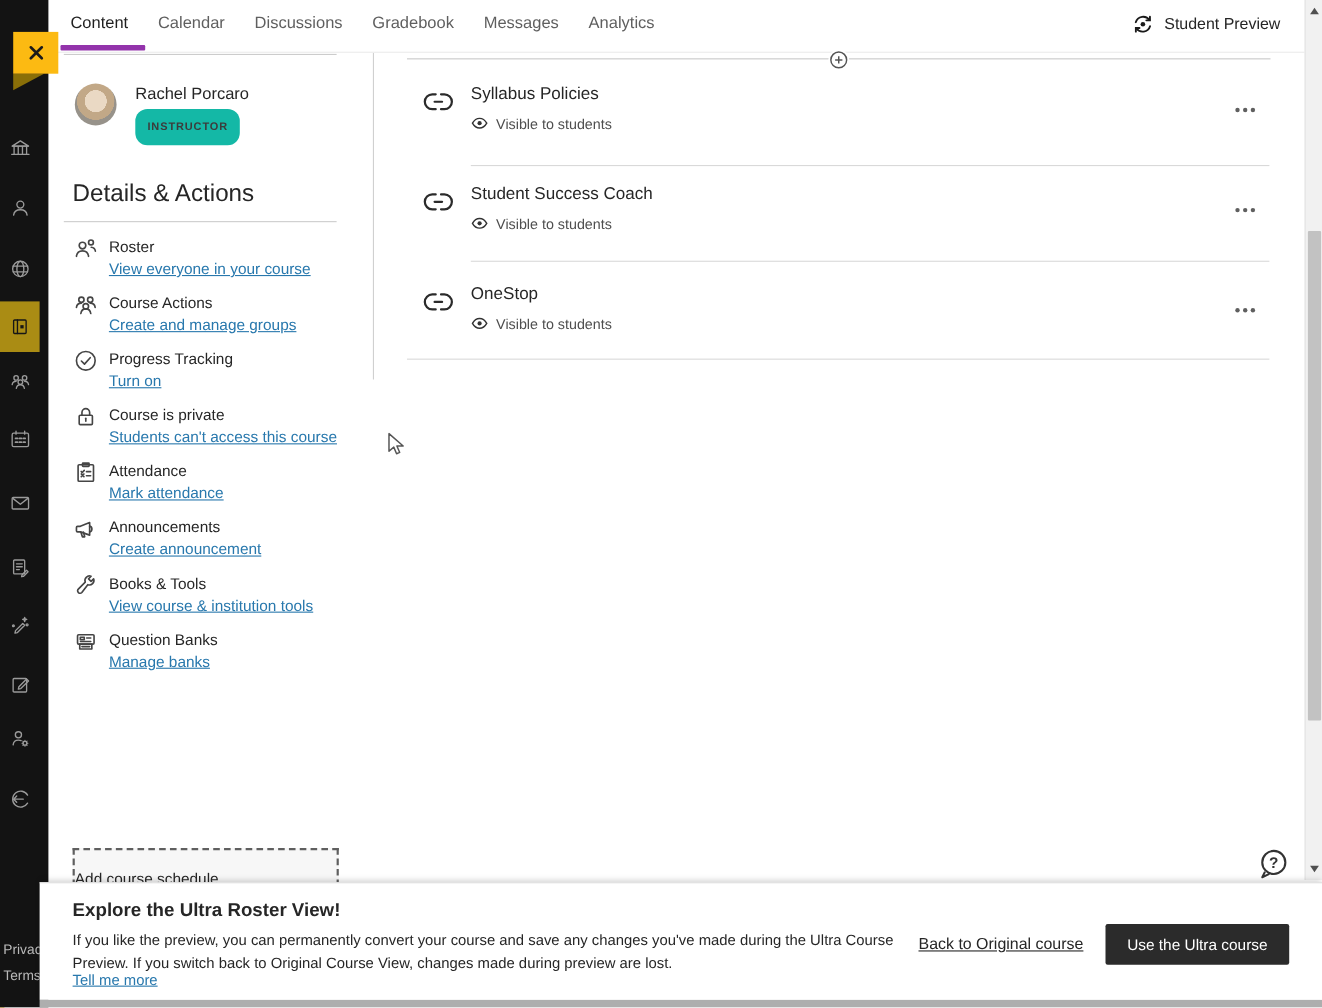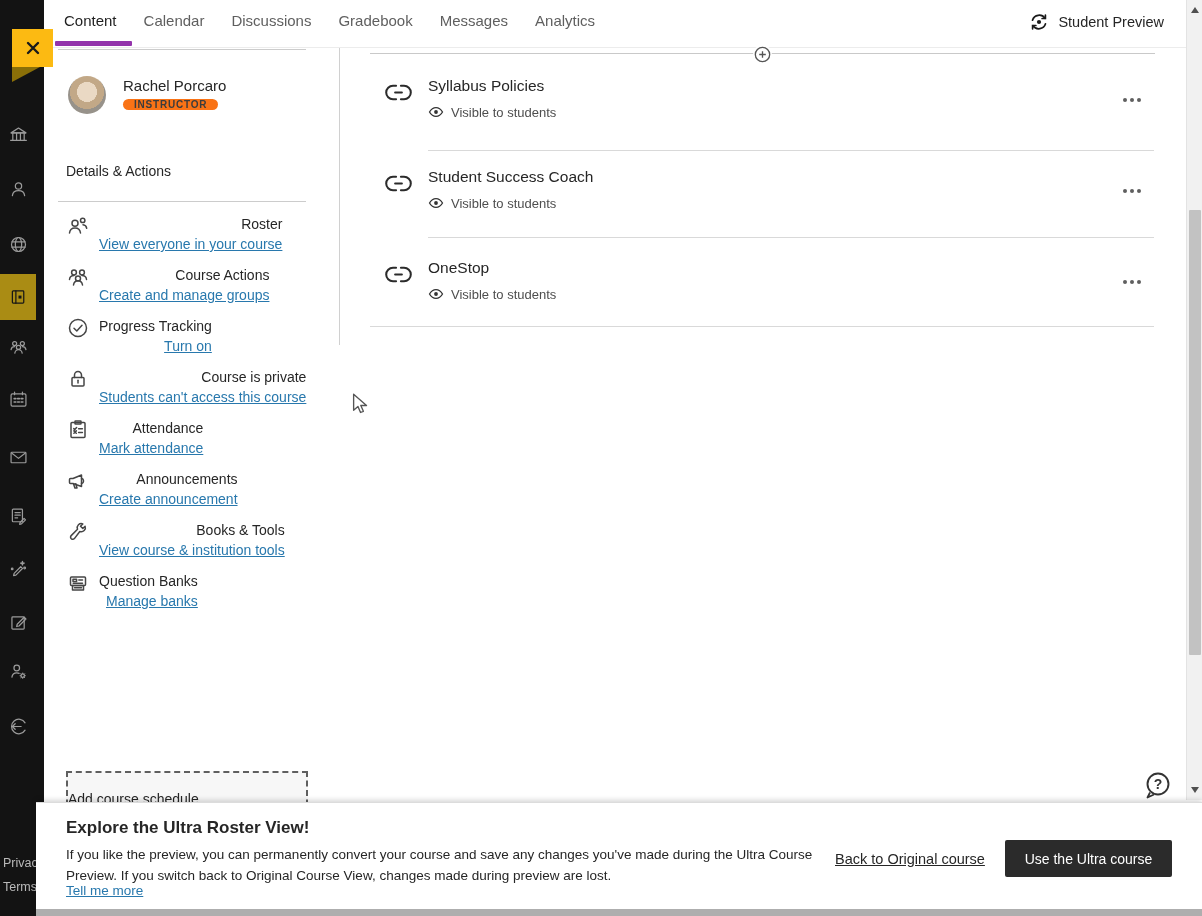--- a/index.html
+++ b/index.html
@@ -29,24 +29,24 @@
   .tab-underline { position:absolute; left:11px; top:41px; width:77px; height:5px; background:#9333ab; border-radius:1px; }
   .student-preview { position:absolute; right:22px; top:11px; display:flex; align-items:center; gap:8px; cursor:pointer; }
   .student-preview svg { stroke:#1a1a1a; fill:none; stroke-width:1.7; stroke-linecap:round; }
   .student-preview span { font-size:14.5px; color:#262626; }
 
   
   .lp-topline { position:absolute; left:58px; top:49px; width:248px; height:1px; background:#cccccc; }
   .avatar { position:absolute; left:68px; top:76px; width:38px; height:38px; border-radius:50%;
             background:radial-gradient(circle at 50% 42%, #ead9c4 0 34%, #c2a887 35% 58%, #97928a 59% 100%); }
   .instr-name { position:absolute; left:123px; top:77px; font-size:15px; color:#262626; }
-  .instr-pill { position:absolute; left:123px; top:99px; background:#f97316; border-radius:11px; padding:0 11px; font-size:10px; font-weight:bold; letter-spacing:.8px; color:#3c3c3c; }
-  .da-title { position:absolute; left:66px; top:163px; font-size:14px; color:#262626; }
+  .instr-pill { position:absolute; left:123px; top:99px; background:#14b8a6; border-radius:11px; padding:11px 11px; font-size:10px; font-weight:bold; letter-spacing:.8px; color:#3c3c3c; }
+  .da-title { position:absolute; left:66px; top:163px; font-size:22px; color:#262626; }
   .da-underline { position:absolute; left:58px; top:201px; width:248px; height:1px; background:#cccccc; }
-  .da-list { position:absolute; left:66px; top:214px; width:242px;text-align:right; }
+  .da-list { position:absolute; left:66px; top:214px; width:242px; }
   .da-item { display:flex; gap:9px; margin-bottom:10px; }
   .da-item .ic { flex:0 0 24px; height:24px; }
   .da-item svg { stroke:#454545; fill:none; stroke-width:1.5; stroke-linecap:round; stroke-linejoin:round; }
   .da-label { font-size:14px; line-height:20px; color:#262626; }
   .da-link { font-size:14px; line-height:21px; color:#2878ad; text-decoration:underline; cursor:pointer; display:inline-block; }
   .add-schedule { position:absolute; left:66px; top:771px; width:242px; height:44px; background:#f7f7f7; border:2px dashed #5f5f5f; color:#262626; font-size:14px; text-align:left; padding-top:12px; cursor:pointer; z-index:1; }
 
   .v-divider { position:absolute; left:339px; top:45px; width:1px; height:300px; background:#d0d0d0; }
 
   

